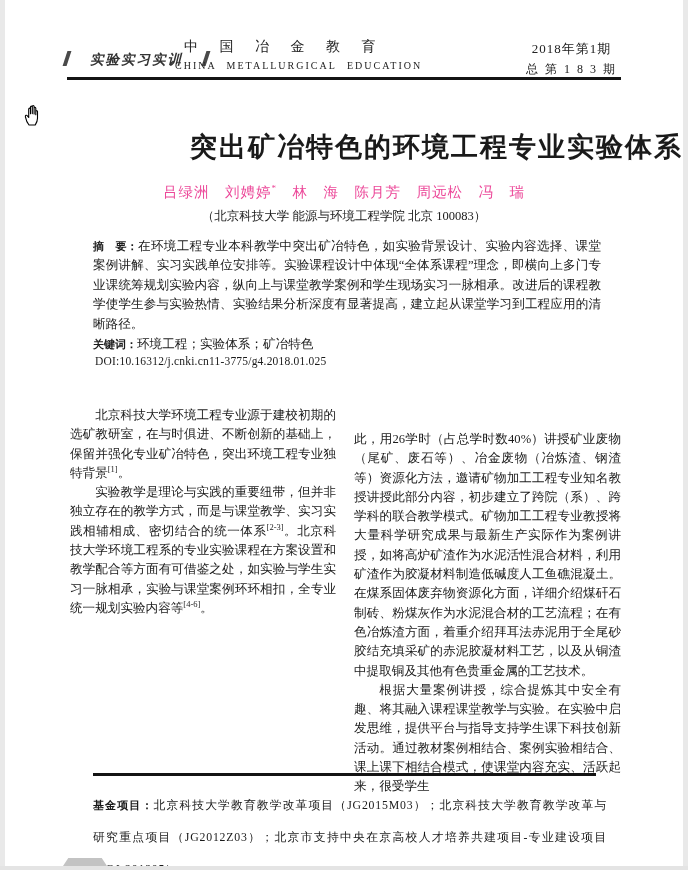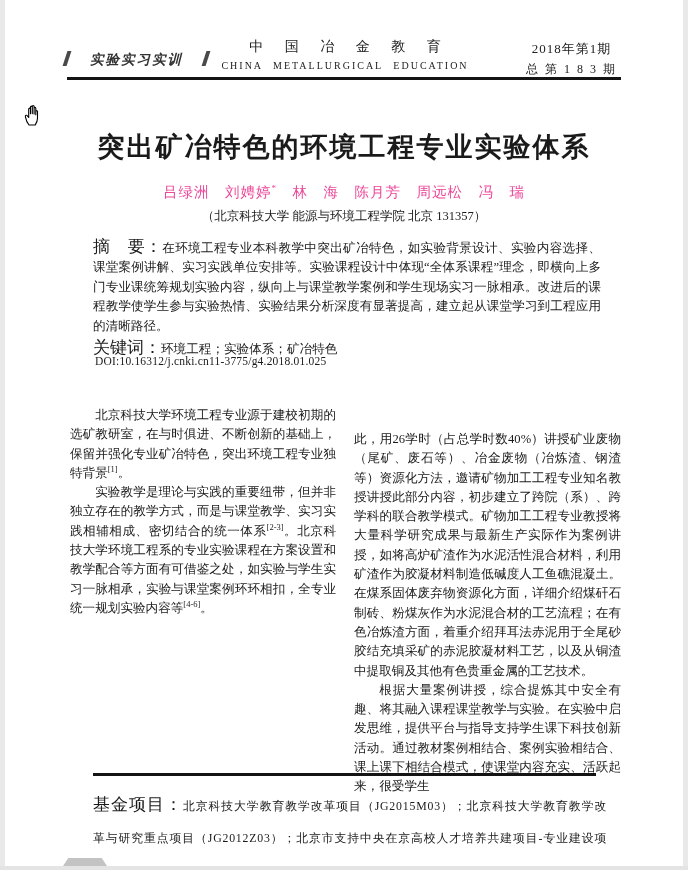--- a/index.html
+++ b/index.html
@@ -17,47 +17,47 @@
   .hdr-left{
     position:absolute;left:60px;top:51px;height:18px;
     display:flex;align-items:flex-start;gap:21px;
   }
   .slant-bar{width:4px;height:15px;background:#4a4a4a;transform:skewX(-18deg);}
   .hdr-left-text{
     font-family:"Liberation Sans","DejaVu Sans",sans-serif;
     font-style:italic;font-weight:bold;font-size:13.5px;
     letter-spacing:2px;color:#333;white-space:nowrap;
   }
-  .hdr-center{position:absolute;left:170px;width:340px;top:38px;text-align:center;}
+  .hdr-center{position:absolute;left:170px;width:340px;top:38px;text-align:left;}
   .jcn{font-size:14px;letter-spacing:9px;text-indent:9px;color:#222;white-space:nowrap;}
   .jen{font-size:10px;letter-spacing:2px;word-spacing:6px;margin-top:4px;color:#222;white-space:nowrap;}
   .hdr-right{position:absolute;right:66px;top:40px;text-align:center;color:#222;}
   .issue1{font-size:13px;letter-spacing:1px;font-family:Liberation Serif, serif;}
   .issue2{font-size:12px;letter-spacing:2px;margin-top:3px;}
   .hdr-rule{position:absolute;left:62px;top:77px;width:554px;height:3px;background:#141414;}
   
   .title{
-    position:absolute;left:0;right:0;top:129px;margin:0;text-align:center;
+    position:absolute;left:0;right:0;top:129px;margin:0;text-align:right;
     font-size:27px;font-weight:bold;letter-spacing:2px;color:#1a1a1a;
   }
   .authors{
     position:absolute;left:0;right:0;top:183px;text-align:center;
     font-size:14.5px;letter-spacing:1px;color:#ec4899;white-space:nowrap;
   }
   .authors sup{font-size:9px;}
   .affil{
     position:absolute;left:0;right:0;top:208px;text-align:center;
     font-size:12.5px;color:#1a1a1a;
   }
   
   .abstract{
     position:absolute;left:88px;top:237px;width:508px;
     font-size:12.6px;line-height:19.4px;text-align:justify;
   }
-  .blabel{font-family:"Liberation Sans","DejaVu Sans",sans-serif;font-weight:normal;font-size:17px;}
+  .blabel{font-family:"Liberation Sans","DejaVu Sans",sans-serif;font-weight:bold;font-size:11px;}
   .keywords{position:absolute;left:88px;top:336px;width:508px;font-size:12.6px;}
   .doi{position:absolute;left:90px;top:355px;font-size:11.5px;letter-spacing:0.2px;}
   
   .col{
     position:absolute;top:406px;width:266px;
     font-size:12.6px;line-height:19.3px;text-align:justify;
   }
   .col-left{left:65px;}
   .col-right{left:349px;width:267px;margin-top:24px;}
   .col p{margin:0;text-indent:2em;}
@@ -98,21 +98,21 @@
     <div class="jen">CHINA METALLURGICAL EDUCATION</div>
   </div>
   <div class="hdr-right">
     <div class="issue1">2018年第1期</div>
     <div class="issue2">总 第 1 8 3 期</div>
   </div>
   <div class="hdr-rule"></div>
 
   <h1 class="title">突出矿冶特色的环境工程专业实验体系</h1>
   <div class="authors"><span>吕绿洲　刘娉婷</span><sup>*</sup><span>　林　海　陈月芳　周远松　冯　瑞</span></div>
-  <div class="affil">（北京科技大学 能源与环境工程学院 北京 131357）</div>
+  <div class="affil">（北京科技大学 能源与环境工程学院 北京 100083）</div>
 
   <div class="abstract"><span class="blabel">摘　要：</span><span>在环境工程专业本科教学中突出矿冶特色，如实验背景设计、实验内容选择、课堂案例讲解、实习实践单位安排等。实验课程设计中体现“全体系课程”理念，即横向上多门专业课统筹规划实验内容，纵向上与课堂教学案例和学生现场实习一脉相承。改进后的课程教学使学生参与实验热情、实验结果分析深度有显著提高，建立起从课堂学习到工程应用的清晰路径。</span></div>
   <div class="keywords"><span class="blabel">关键词：</span><span>环境工程；实验体系；矿冶特色</span></div>
   <div class="doi">DOI:10.16312/j.cnki.cn11-3775/g4.2018.01.025</div>
 
   <div class="col col-left">
     <p><span>北京科技大学环境工程专业源于建校初期的选矿教研室，在与时俱进、不断创新的基础上，保留并强化专业矿冶特色，突出环境工程专业独特背景</span><sup>[1]</sup><span>。</span></p>
     <p><span>实验教学是理论与实践的重要纽带，但并非独立存在的教学方式，而是与课堂教学、实习实践相辅相成、密切结合的统一体系</span><sup>[2-3]</sup><span>。北京科技大学环境工程系的专业实验课程在方案设置和教学配合等方面有可借鉴之处，如实验与学生实习一脉相承，实验与课堂案例环环相扣，全专业统一规划实验内容等</span><sup>[4-6]</sup><span>。</span></p>
   </div>
 

